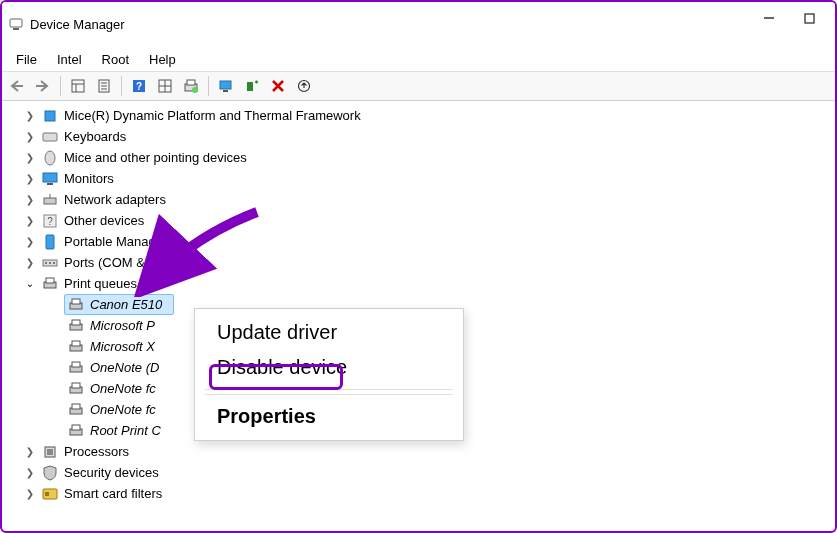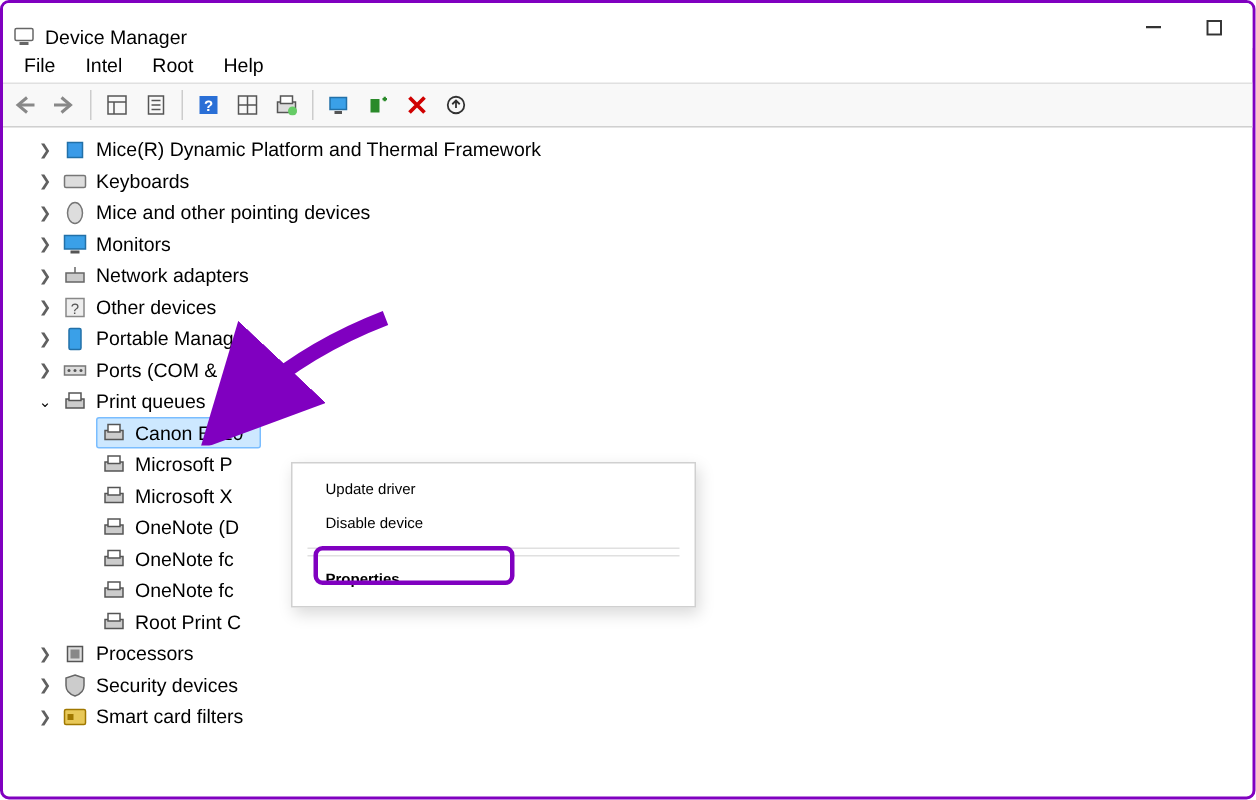--- a/index.html
+++ b/index.html
@@ -31,20 +31,21 @@
   .winbtn {
     width: 40px; height: 28px; display:flex;align-items:center;justify-content:center;
     font-size: 14px; color:#333;
   }
   .menubar {
     display: flex;
     gap: 4px;
     padding: 2px 6px;
     border-bottom: 1px solid #e0e0e0;
     font-size: 13px;
+    margin-top: 16px;
   }
   .menubar span { padding: 2px 8px; }
   .toolbar {
     display: flex;
     align-items: center;
     gap: 4px;
     padding: 3px 4px;
     border-bottom: 1px solid #d0d0d0;
     background: #f8f8f8;
   }
@@ -64,36 +65,36 @@
     display:flex; align-items:center; gap:6px;
     height:21px; padding-left:4px;
     white-space:nowrap;
   }
   .expander {
     width:12px; height:12px; display:flex;align-items:center;justify-content:center;
     color:#606060; font-size:10px;
   }
   .expander.open { color:#000; }
   .nicon { width:16px;height:16px;display:flex;align-items:center;justify-content:center; }
-  .children { padding-left:44px; }
+  .children { padding-left:44px;font-style:italic; }
   .node.selected {
     background:#cde8ff;
     border:1px solid #7abdff;
     border-radius:2px;
     padding-left:3px;
   }
   .ctxmenu {
     position:absolute;
     left:192px; top:306px;
     width:270px;
     background:#fff;
     border:1px solid #d0d0d0;
     box-shadow: 2px 4px 10px rgba(0,0,0,0.15);
     padding:6px 0;
-    font-size:10px;
+    font-size:20px;
   }
   .ctxitem { padding:6px 22px; }
   .ctxsep { height:1px;background:#e0e0e0;margin:4px 10px; }
   .ctxitem.bold { font-weight:700; }
   .highlight-box {
     position:absolute;
     border:3px solid #8000c0;
     border-radius:6px;
     pointer-events:none;
   }

